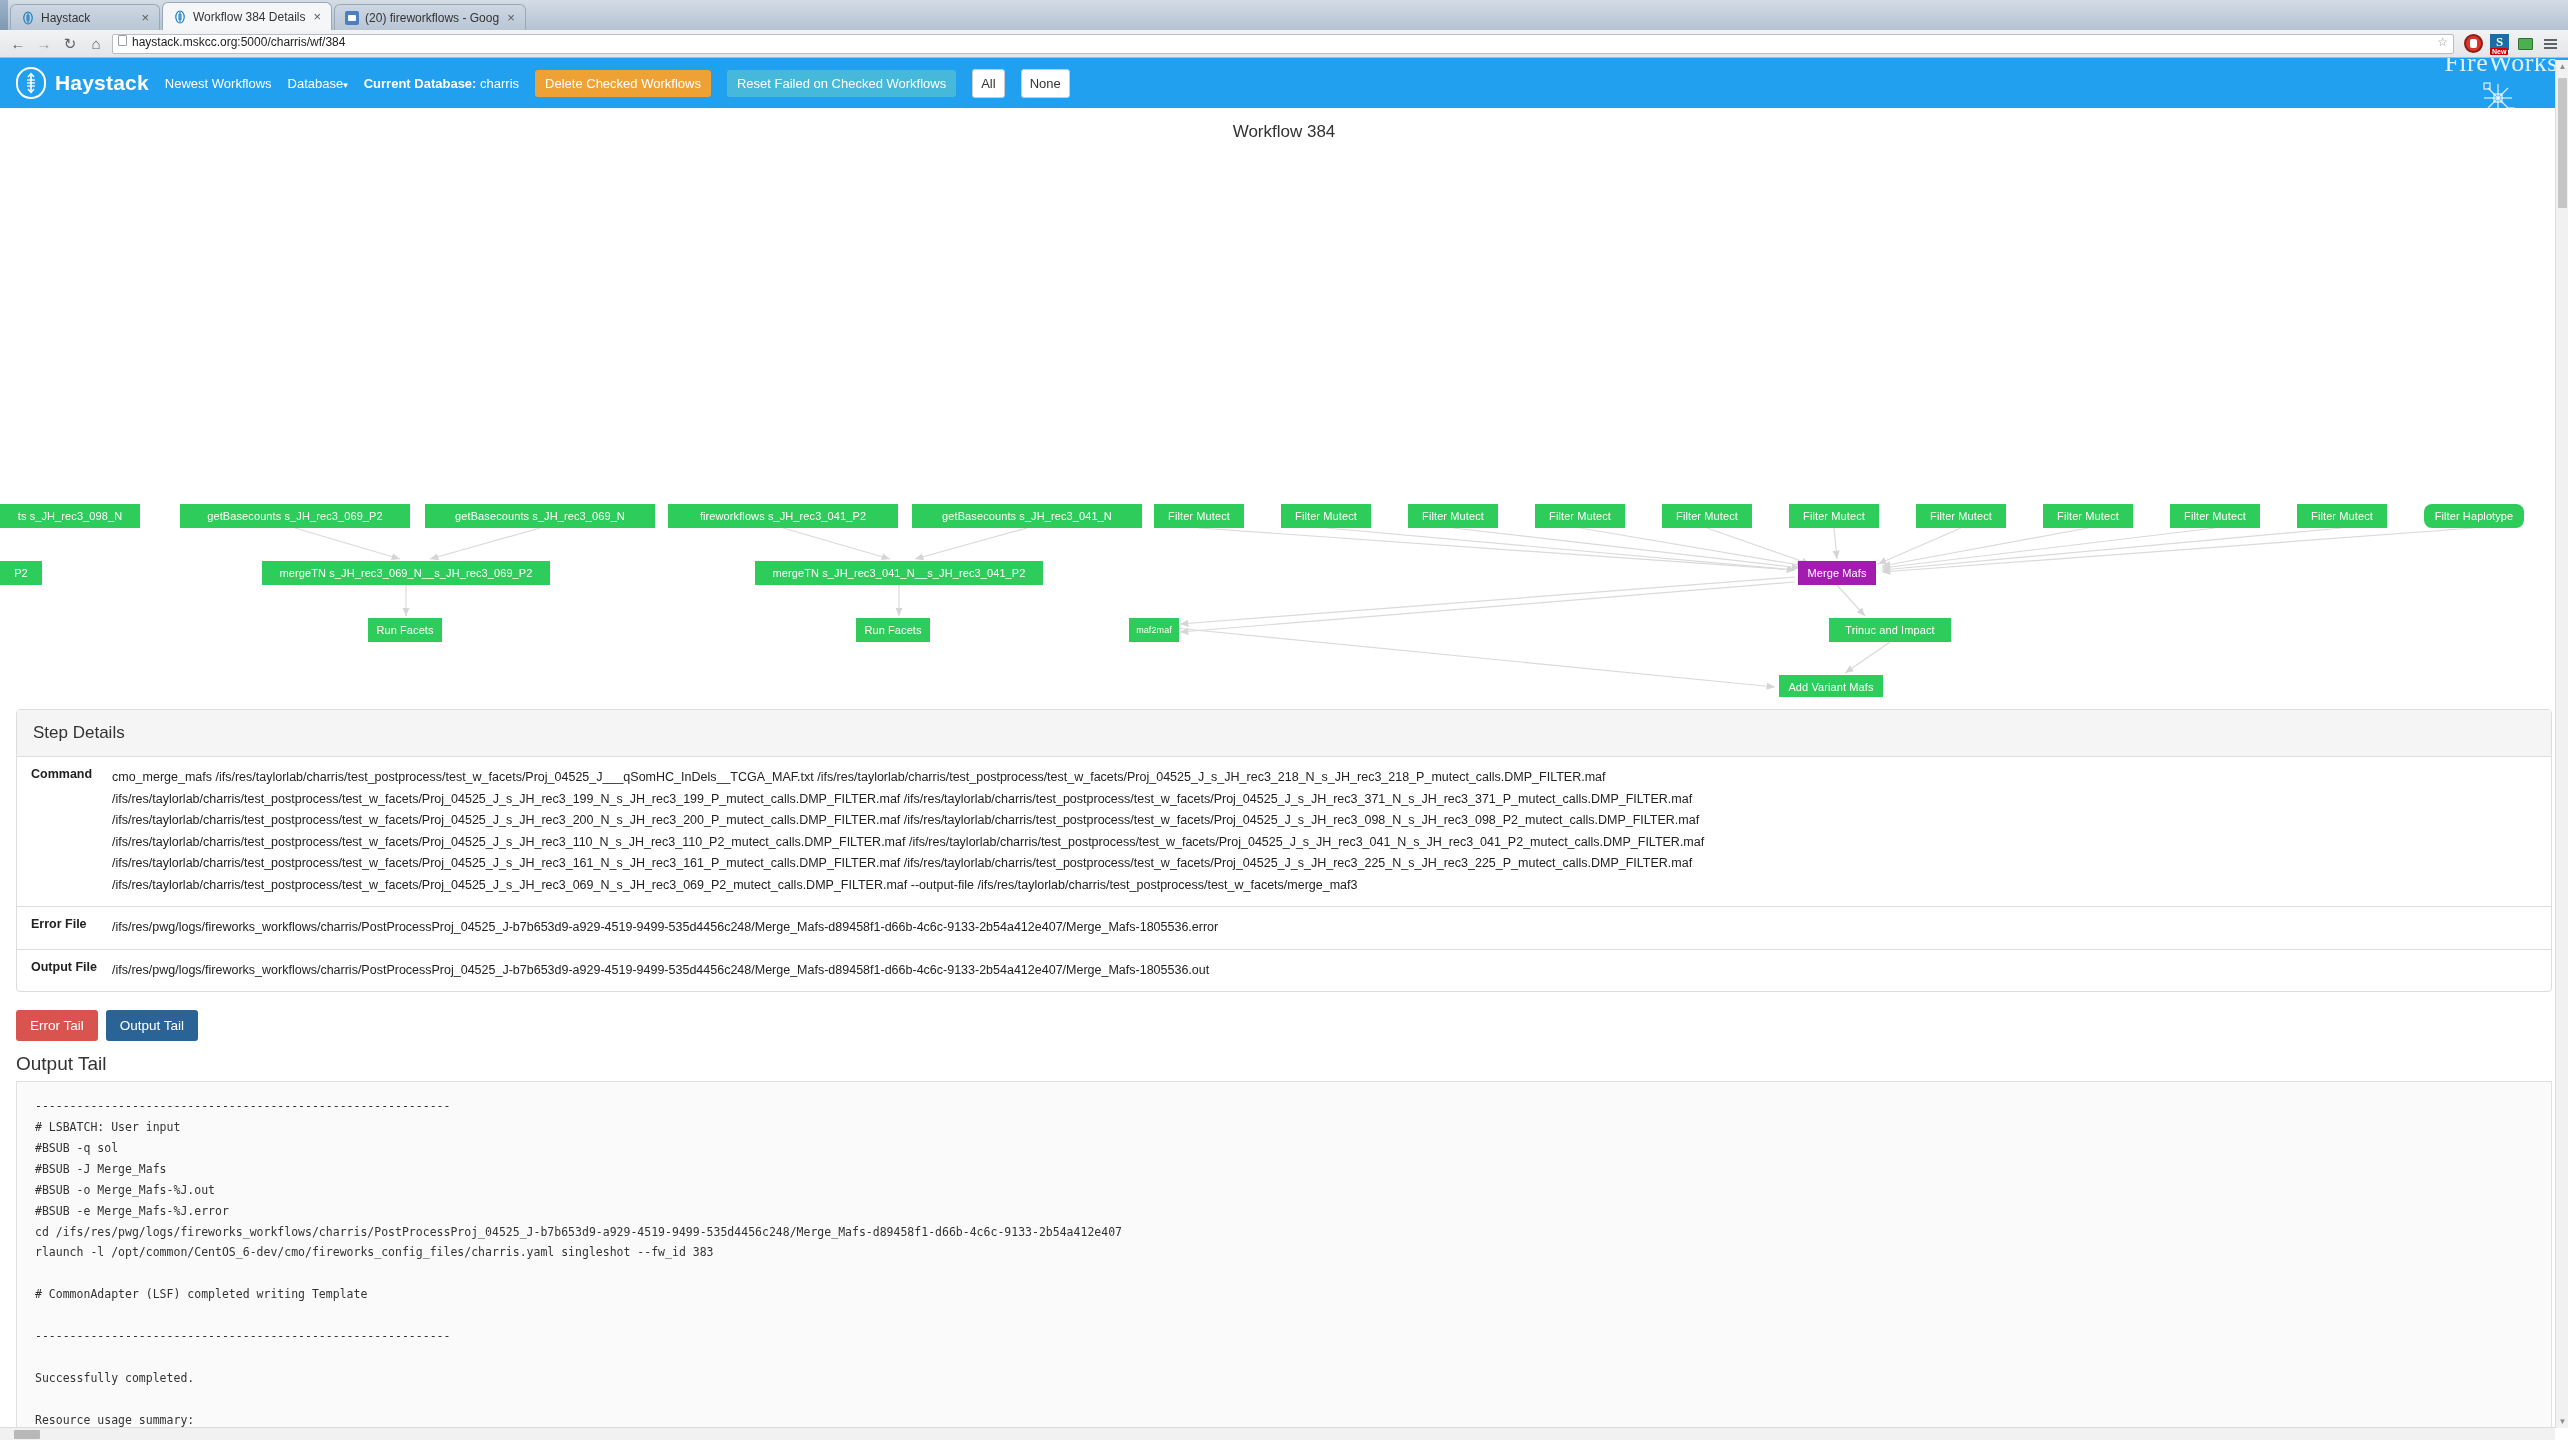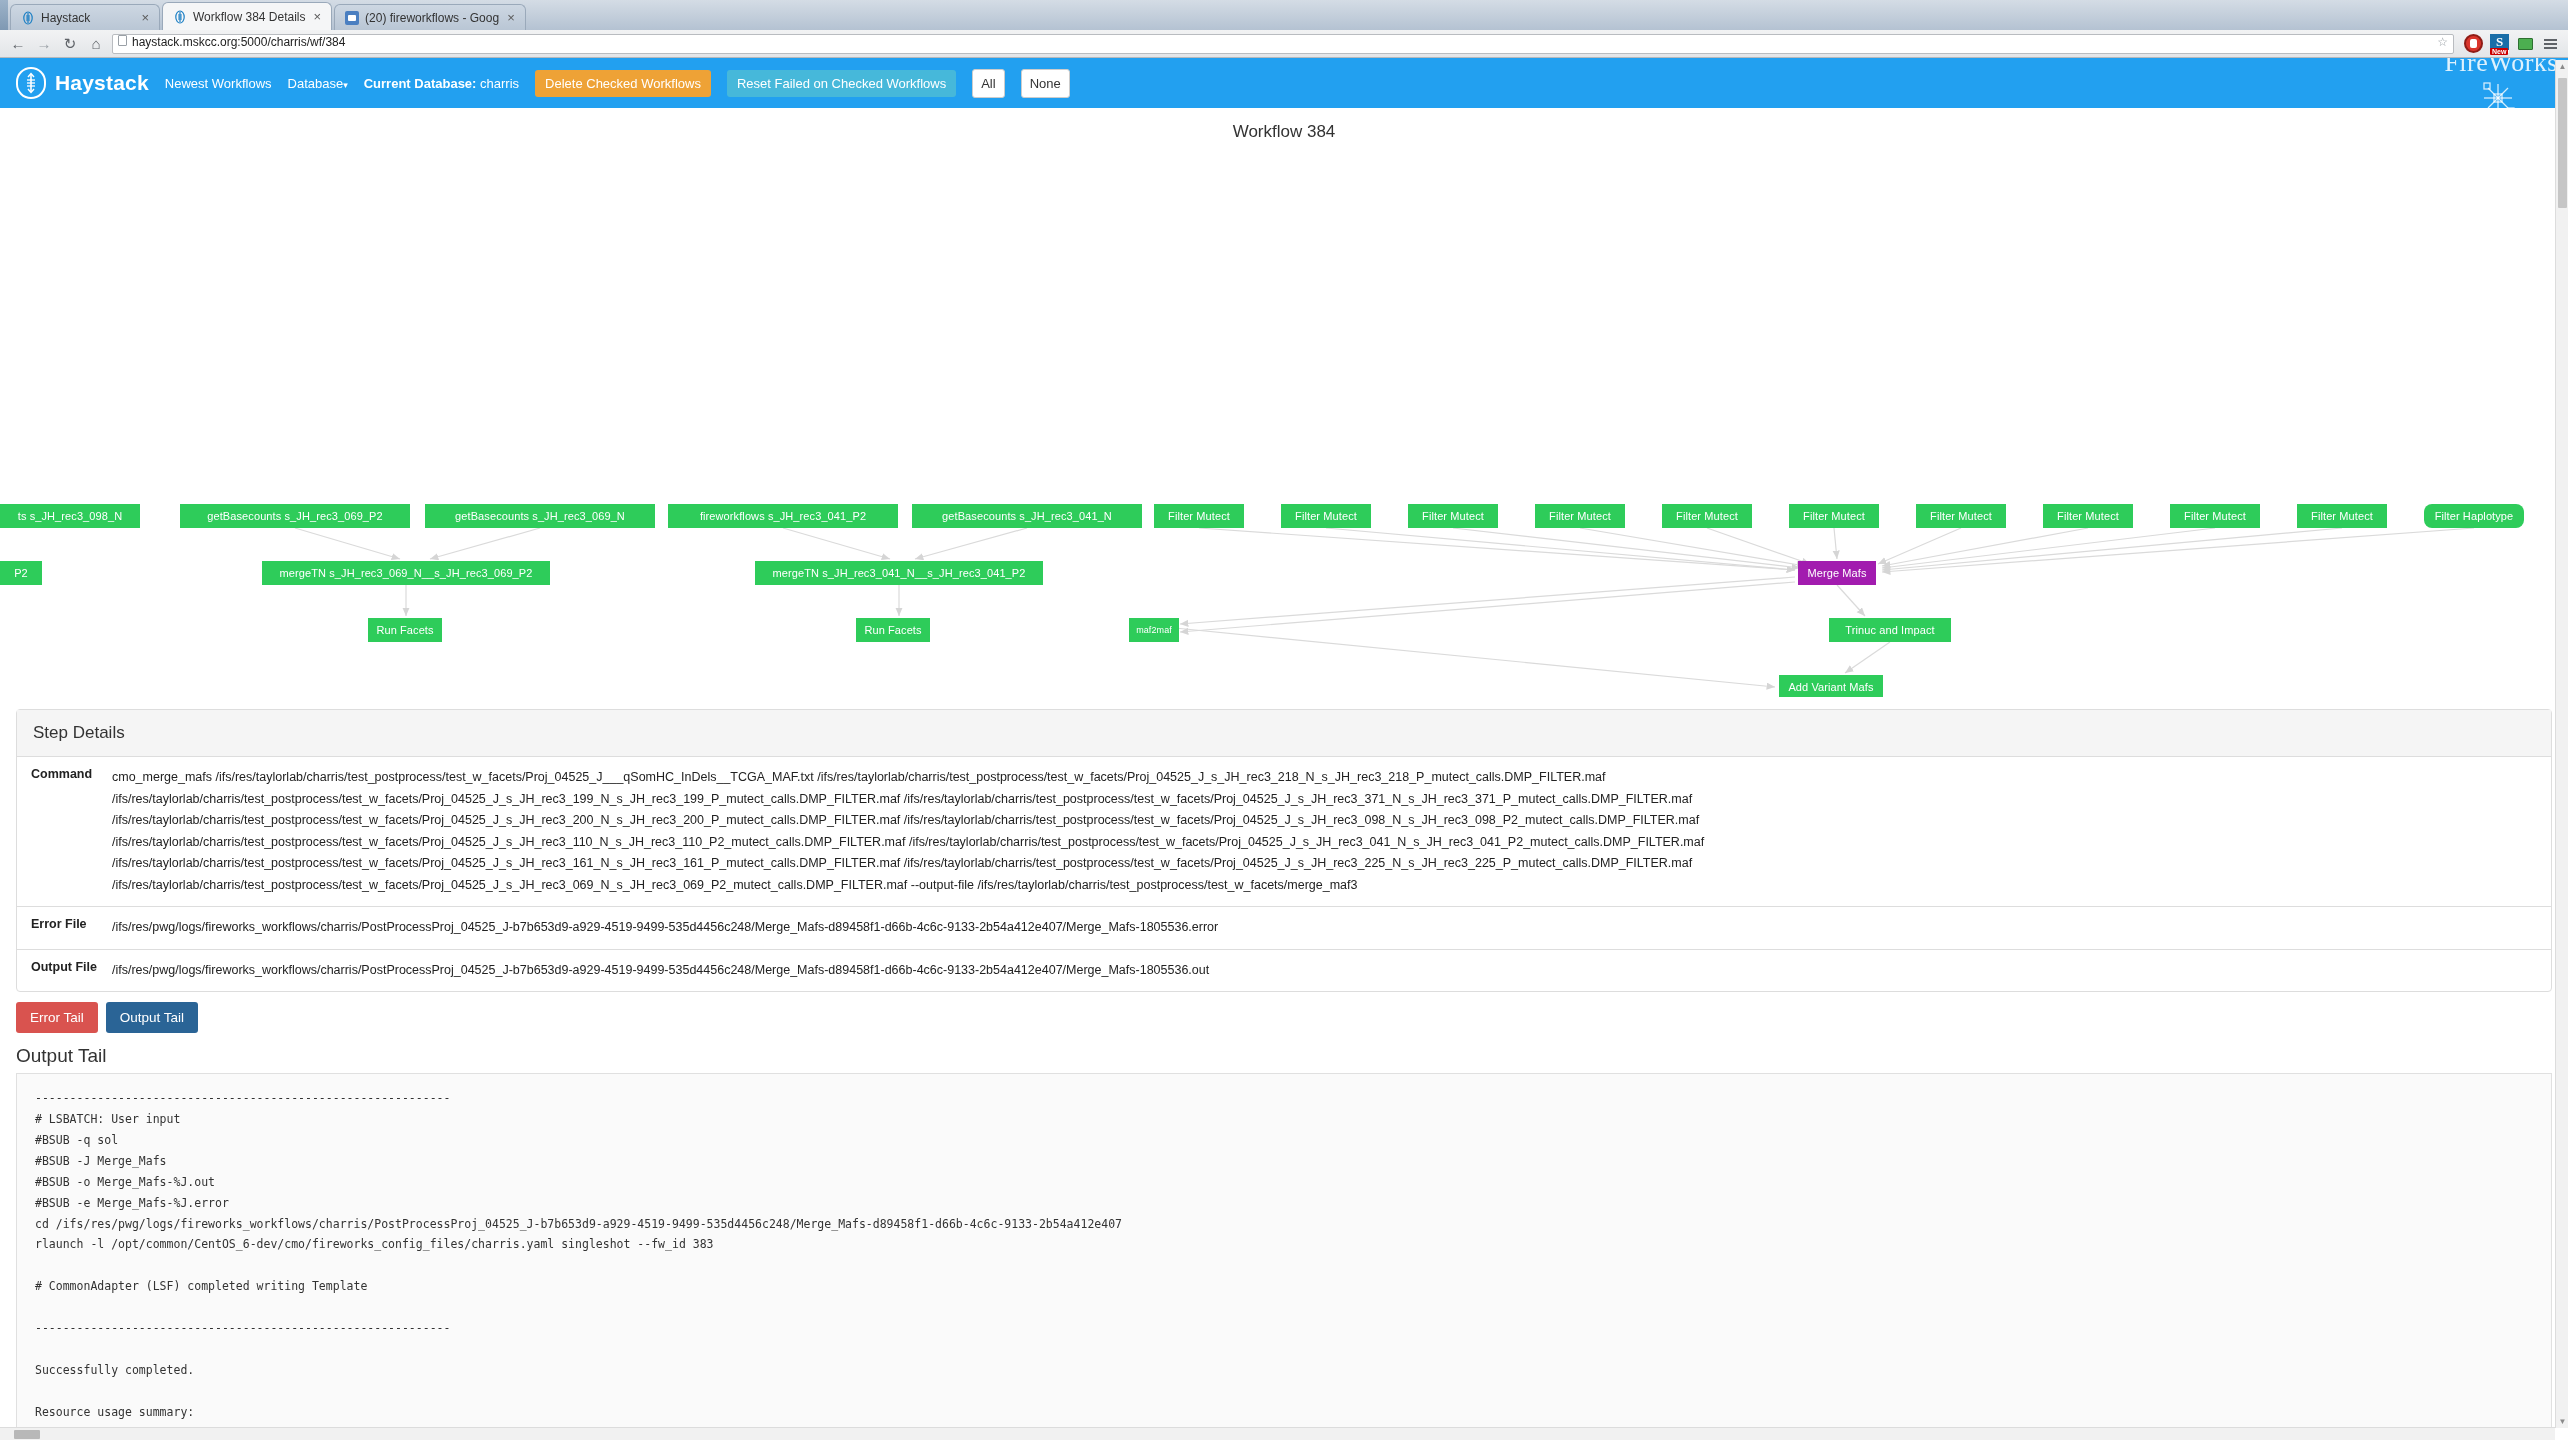--- a/index.html
+++ b/index.html
@@ -128,21 +128,21 @@
   .graph-svg{ position:absolute; inset:0; width:100%; height:100%; }
   .node{
     position:absolute; background:#2ecc5a; color:#fff; font-size:11px;
     display:flex; align-items:center; justify-content:center;
     height:24px; white-space:nowrap; padding:0 6px; letter-spacing:.1px;
   }
   .node.selected{ background:#a21caf; }
 
   
   .panel{
-    margin:12px 16px 0; border:1px solid #ddd; border-radius:4px; background:#fff;
+    margin:12px 16px 8px; border:1px solid #ddd; border-radius:4px; background:#fff;
   }
   .panel-head{
     background:#f5f5f5; border-bottom:1px solid #ddd; padding:13px 16px;
     font-size:17px; color:#333;
   }
   table.details{ width:100%; border-collapse:collapse; }
   table.details th{
     text-align:left; vertical-align:top; font-size:12.5px; font-weight:bold; color:#222;
     padding:10px 8px 10px 14px; width:95px; white-space:nowrap;
   }

